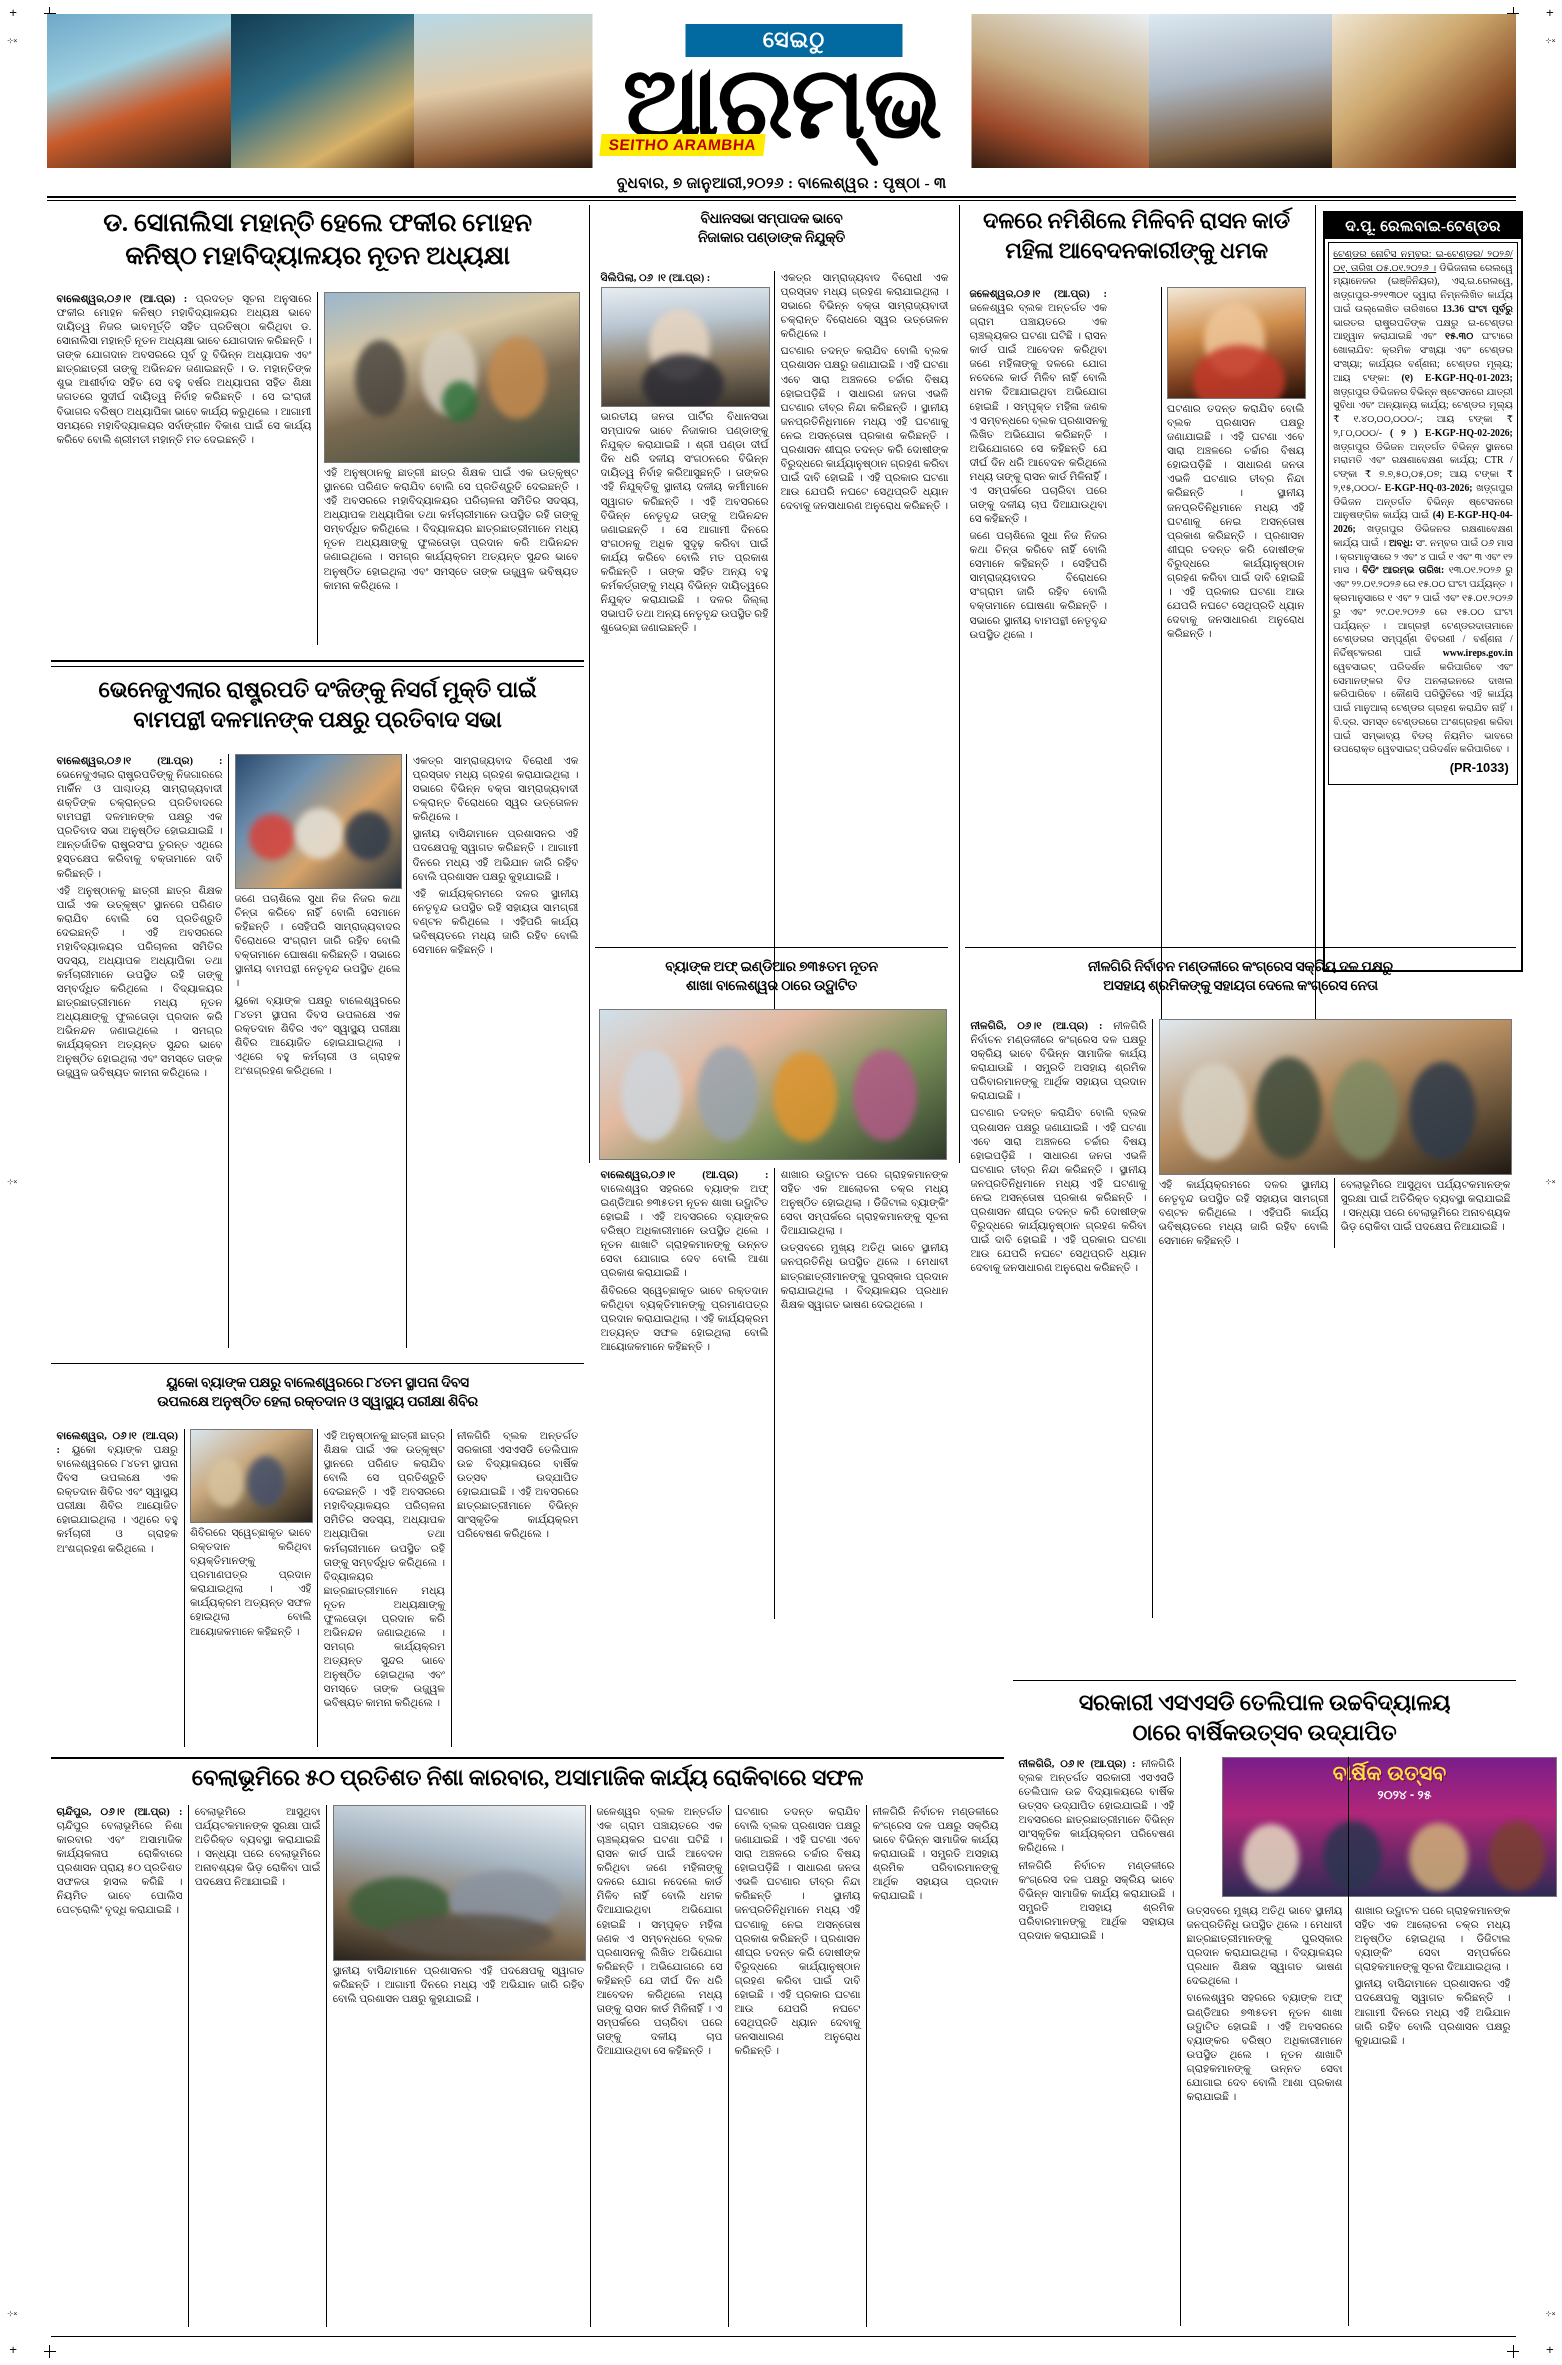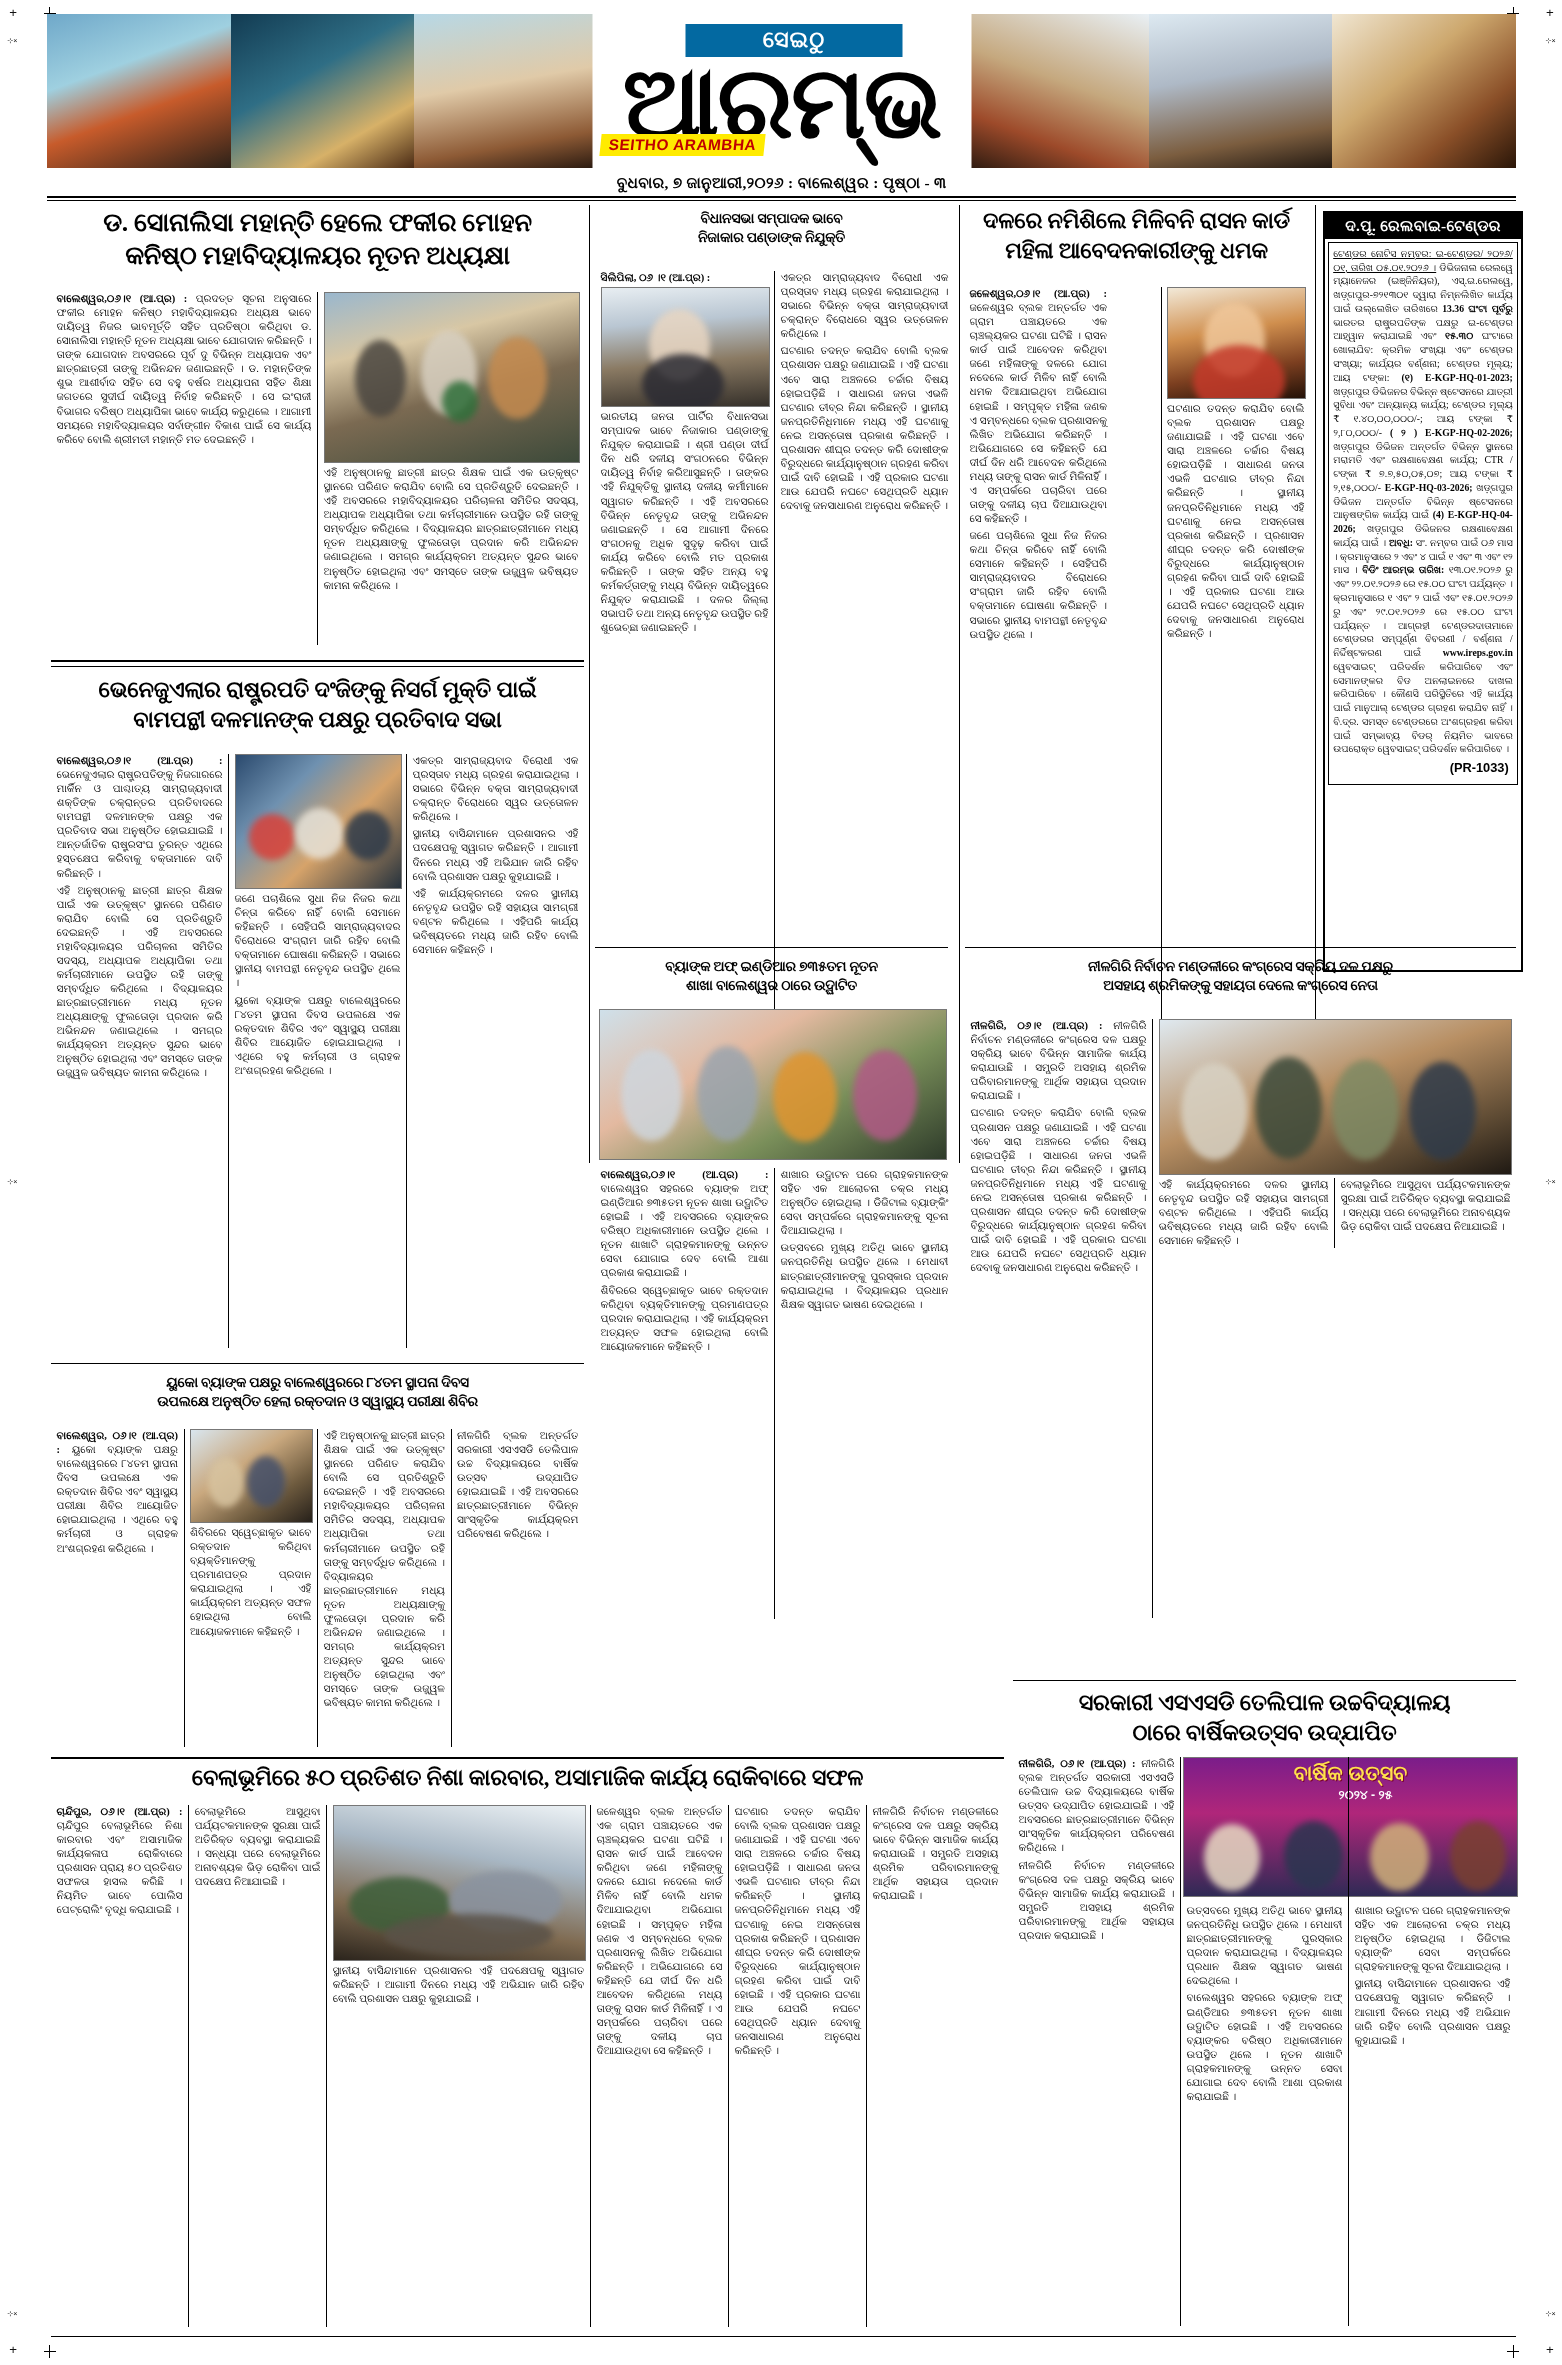--- a/index.html
+++ b/index.html
@@ -375,21 +375,21 @@
       <p>ନୀଳଗିରି ନିର୍ବାଚନ ମଣ୍ଡଳୀରେ କଂଗ୍ରେସ ଦଳ ପକ୍ଷରୁ ସକ୍ରିୟ ଭାବେ ବିଭିନ୍ନ ସାମାଜିକ କାର୍ଯ୍ୟ କରାଯାଉଛି । ସମ୍ପ୍ରତି ଅସହାୟ ଶ୍ରମିକ ପରିବାରମାନଙ୍କୁ ଆର୍ଥିକ ସହାୟତା ପ୍ରଦାନ କରାଯାଇଛି ।</p>
     </div>
   </div>
 
   <div class="hrule" style="position:absolute;left:1013px;top:1680px;width:503px;height:0.5px;"></div>
   <div class="sectionbox" style="left:1013px;top:1690px;width:503px;">
     <div class="hl hl-lg">ସରକାରୀ ଏସଏସଡି ତେଲିପାଳ ଉଚ୍ଚବିଦ୍ୟାଳୟ</div>
     <div class="hl hl-lg" style="margin-top:4.1px;">ଠାରେ ବାର୍ଷିକଉତ୍ସବ ଉଦ୍ଯାପିତ</div>
   </div>
   <div class="sectionbox" style="left:1183px;top:1757px;width:333px;">
-    <div class="photo" style="width:100%;height:138px;background:linear-gradient(180deg,#7b1d8a 0%,#b0267a 40%,#2f2a55 100%);">
+    <div class="photo" style="width:100%;height:138px;background:linear-gradient(180deg,#7b1d8a 0%,#b0267a 40%,#2f2a55 100%);margin-left:39px;">
       <div style="position:absolute;left:0;top:3.1px;width:100%;text-align:center;color:#ffe14d;font-weight:bold;font-size:20.5px;font-family:'Liberation Sans',sans-serif;text-shadow:1px 1px 0 #7a0030;">ବାର୍ଷିକ ଉତ୍ସବ</div>
       <div style="position:absolute;left:0;top:30px;width:100%;text-align:center;color:#ffffff;font-weight:bold;font-size:12.3px;font-family:'Liberation Sans',sans-serif;padding-left:15px;">୨୦୨୪ - ୨୫</div>
       <div class="figblur" style="left:6%;top:48%;width:56px;height:67px;background:#e8d9c2;"></div>
       <div class="figblur" style="left:30%;top:46%;width:59px;height:69px;background:#2b3550;"></div>
       <div class="figblur" style="left:56%;top:47%;width:59px;height:68px;background:#d0b07a;"></div>
       <div class="figblur" style="left:80%;top:46%;width:56px;height:70px;background:#7a4030;"></div>
     </div>
   </div>
   <div class="colwrap" style="left:1013px;top:1757px;width:503px;height:569px;">
     <div class="c body-col" style="width:33.33%;">

